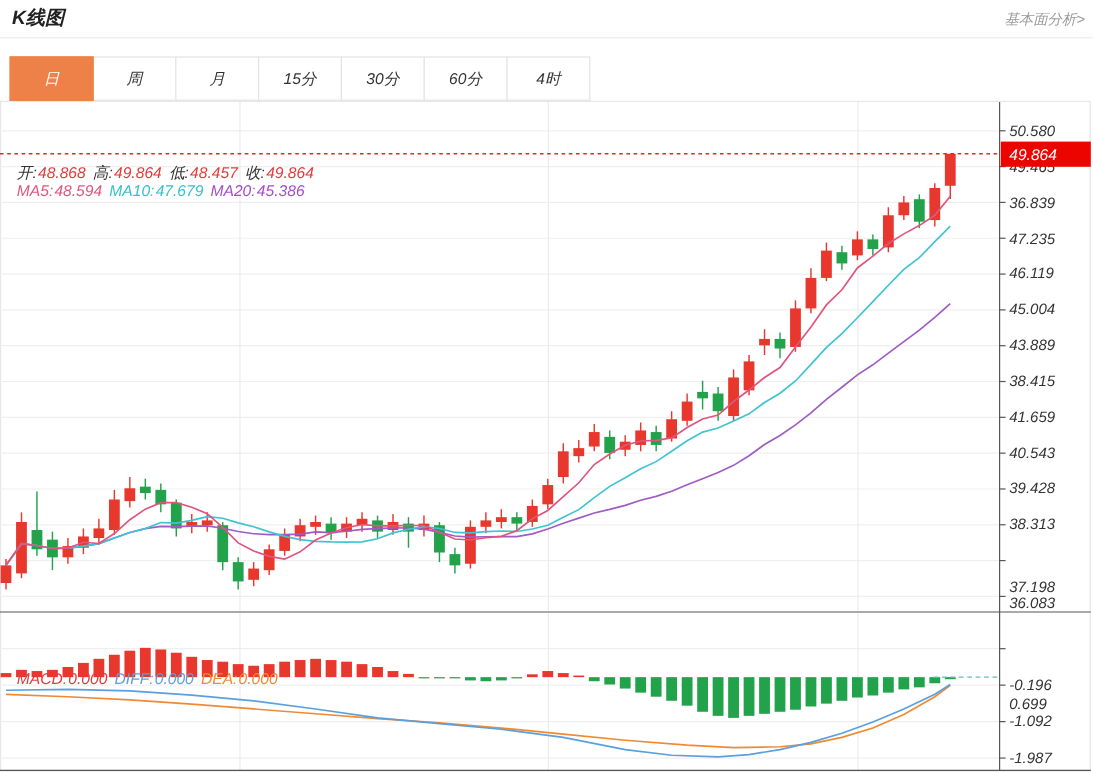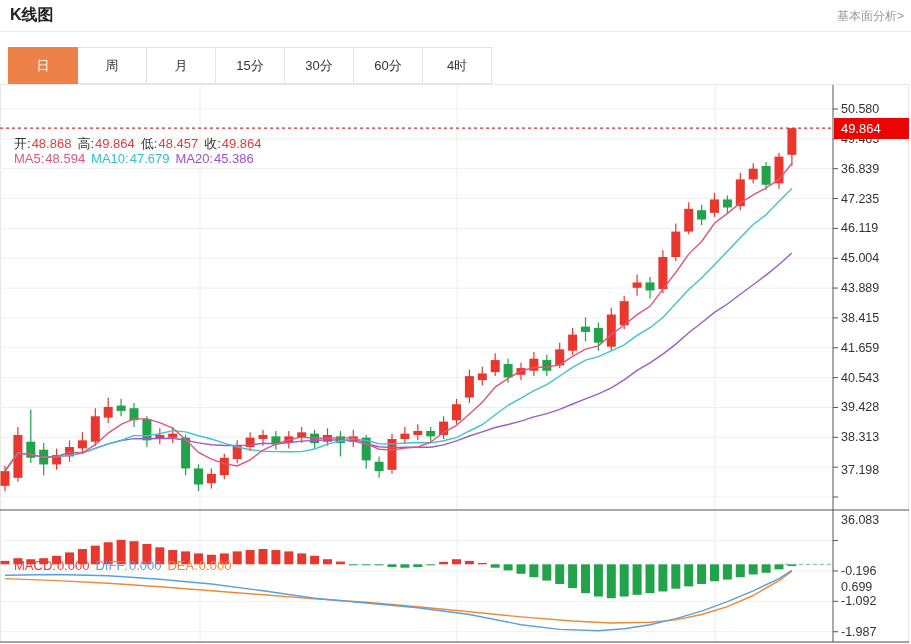--- a/index.html
+++ b/index.html
@@ -1,17 +1,17 @@
 <!DOCTYPE html>
 <html><head>
 <meta charset="utf-8">
 <style>
   html,body{margin:0;padding:0;background:#fff;}
   body{font-family:"Liberation Sans","DejaVu Sans",sans-serif;}
-  #app{position:relative;width:911px;height:644px;background:#fff;overflow:hidden;}
+  #app{position:relative;width:911px;height:644px;background:#fff;overflow:hidden;font-style:italic;}
   .hdr{position:absolute;left:0;top:0;width:911px;height:31px;border-bottom:1px solid #ebebeb;}
   .hdr-title{position:absolute;left:10px;top:5px;font-size:16px;font-weight:bold;color:#222;}
   .hdr-link{position:absolute;right:7px;top:8px;font-size:12px;color:#999;cursor:pointer;text-align:right;}
   .tabs{position:absolute;left:8px;top:47px;height:37px;display:flex;}
   .tab{width:70px;height:37px;box-sizing:border-box;border:1px solid #e3e3e3;margin-left:-1px;
        display:flex;align-items:center;justify-content:center;font-size:13px;color:#333;
        background:#fff;cursor:pointer;}
   .tab:first-child{margin-left:0;}
   .tab.active{background:#EE8147;border-color:#EE8147;color:#fff;z-index:2;}
   .panel{position:absolute;left:0;top:84px;width:909px;height:559px;border:1px solid #e7e7e7;box-sizing:border-box;}
@@ -301,22 +301,22 @@
       <div class="axis-label" style="top: 168.686px;">36.839</div>
       <div class="axis-label" style="top: 198.529px;">47.235</div>
       <div class="axis-label" style="top: 228.399px;">46.119</div>
       <div class="axis-label" style="top: 258.242px;">45.004</div>
       <div class="axis-label" style="top: 288.085px;">43.889</div>
       <div class="axis-label" style="top: 317.928px;">38.415</div>
       <div class="axis-label" style="top: 347.771px;">41.659</div>
       <div class="axis-label" style="top: 377.64px;">40.543</div>
       <div class="axis-label" style="top: 407.483px;">39.428</div>
       <div class="axis-label" style="top: 437.326px;">38.313</div>
-      <div class="axis-label" style="top: 470px;">37.198</div>
-      <div class="axis-label" style="top: 520px; text-align: center;">36.083</div>
+      <div class="axis-label" style="top: 489px;">37.198</div>
+      <div class="axis-label" style="top: 503px; text-align: center;">36.083</div>
     </div>
   <div id="macd-axis-labels">
       <div class="axis-label" style="top: 540.583px; margin-top: 46px;">0.699</div>
       <div class="axis-label" style="top: 570.95px;">-0.196</div>
       <div class="axis-label" style="top: 601.352px;">-1.092</div>
       <div class="axis-label" style="top: 631.719px;">-1.987</div>
     </div>
 
   <div class="price-tag" style="top:118px;">49.864</div>
 </div>

